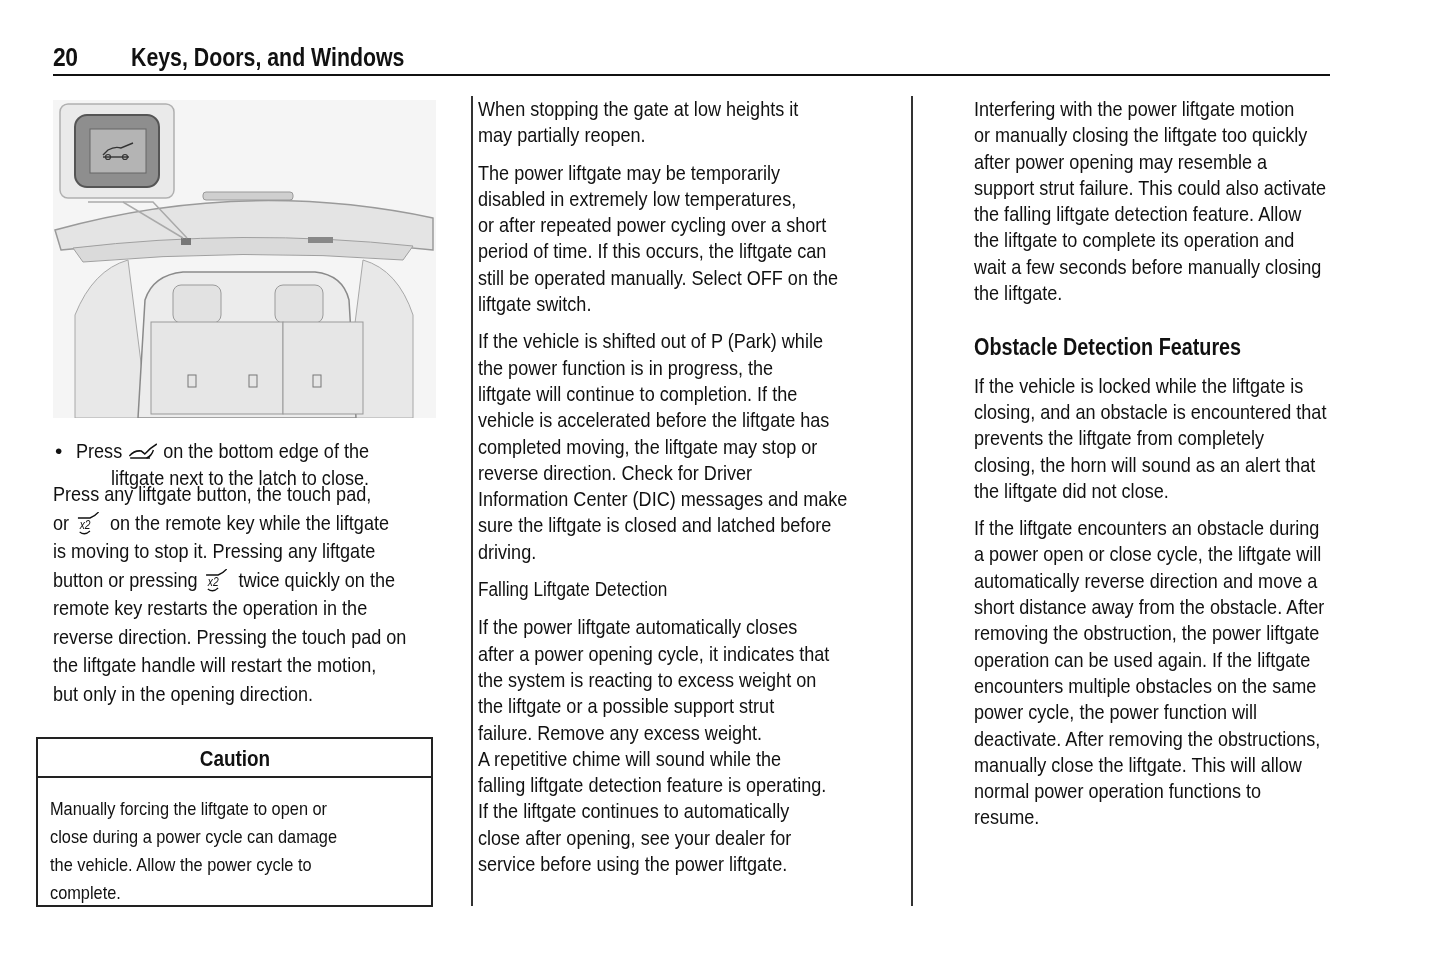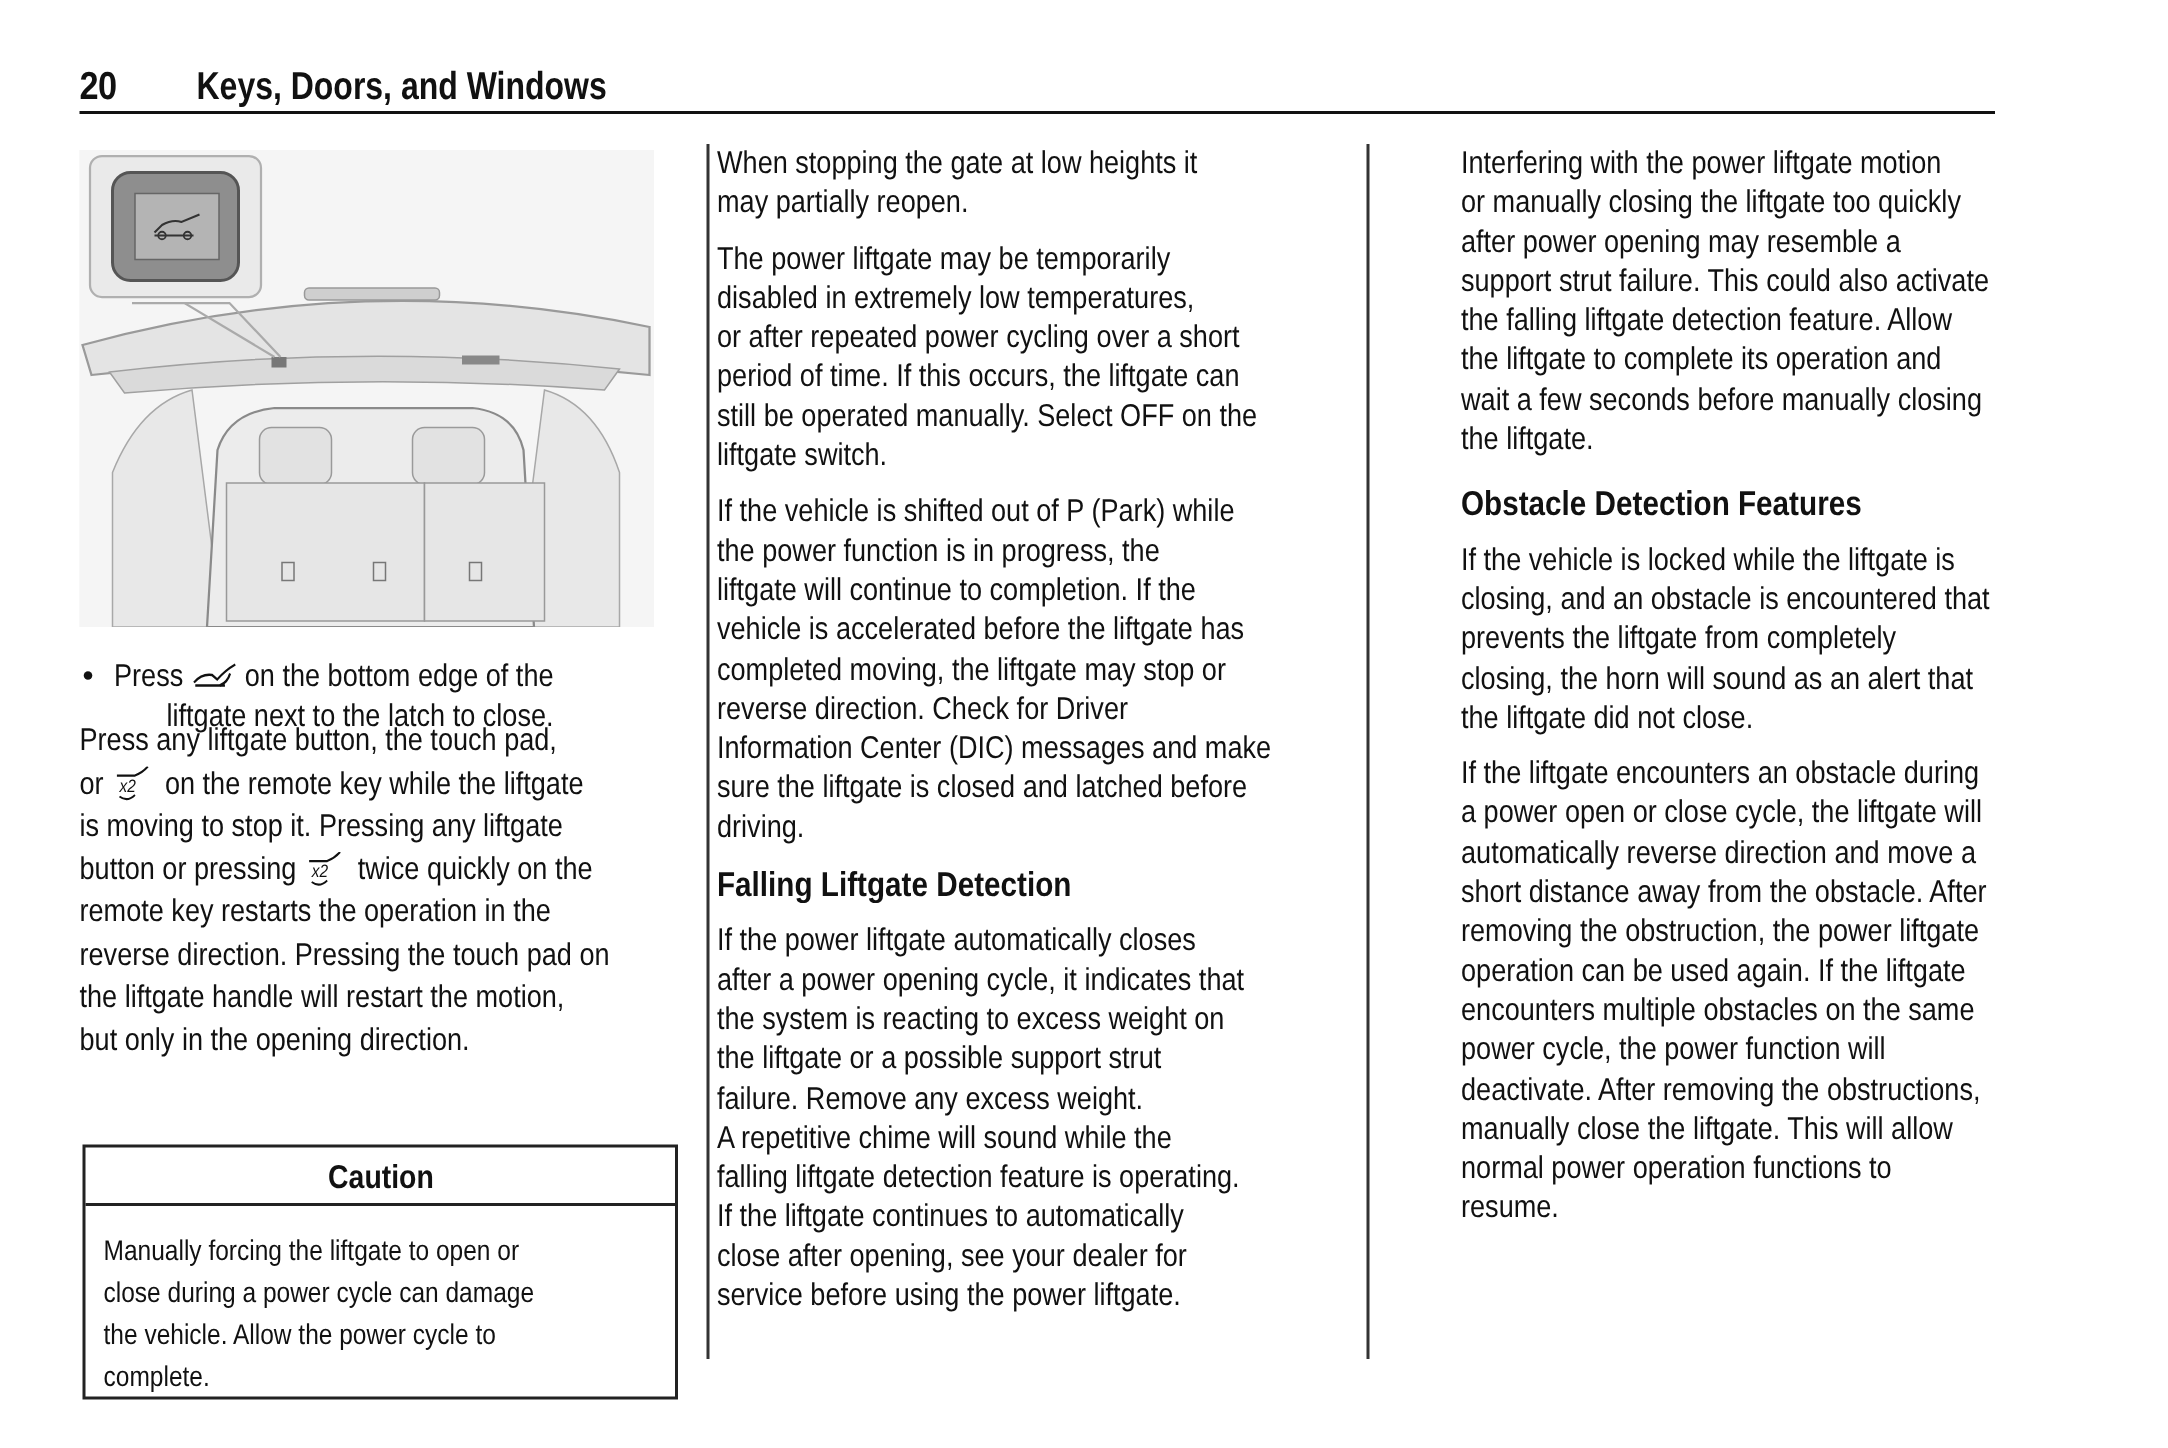--- a/index.html
+++ b/index.html
@@ -14,25 +14,25 @@
   .col2 { left: 478px; width: 400px; }
   .col3 { left: 974px; width: 400px; }
   .divider { position: absolute; width: 2px; background: #333; }
   .div1 { left: 471px; top: 96px; height: 810px; }
   .div2 { left: 911px; top: 96px; height: 810px; }
   .figure { position: absolute; left: 53px; top: 100px; width: 383px; height: 318px; background: #f4f4f4; overflow: hidden; }
   .bullet { position: absolute; left: 53px; top: 437px; width: 395px; font-size: 21px; line-height: 27px; }
   .bullet .dot { position: absolute; left: 2px; top: 0; }
   .bullet .btxt { position: absolute; left: 23px; text-align: right; }
   .para1 { position: absolute; left: 53px; top: 480px; font-size: 21px; line-height: 28.5px; }
-  .caution { position: absolute; left: 55px; top: 737px; width: 393px; height: 166px; border: 2px solid #222; margin-top: 26px; }
+  .caution { position: absolute; left: 36px; top: 737px; width: 393px; height: 166px; border: 2px solid #222; }
   .caution-title { height: 37px; border-bottom: 2px solid #222; text-align: center; font-weight: bold; font-size: 22px; line-height: 40px; }
   .caution-title span { display: inline-block; transform: scaleX(0.86); }
   .caution-body { padding: 17px 12px; font-size: 19px; line-height: 28px; }
-  .subhead { font-weight: bold; font-size: 23px; }
+  .subhead { font-weight: normal; font-size: 20px; }
   .subhead2 { font-weight: bold; font-size: 23px; }
   .icon-inline { display: inline-block; vertical-align: middle; }
 </style>
 </head>
 <body>
 
 <div class="header">
   <span class="page-num">20</span>
   <span class="section-title">Keys, Doors, and Windows</span>
 </div>
@@ -174,21 +174,21 @@
   <p>
     <span class="txt">Interfering with the power liftgate motion</span><br>
     <span class="txt">or manually closing the liftgate too quickly</span><br>
     <span class="txt">after power opening may resemble a</span><br>
     <span class="txt">support strut failure. This could also activate</span><br>
     <span class="txt">the falling liftgate detection feature. Allow</span><br>
     <span class="txt">the liftgate to complete its operation and</span><br>
     <span class="txt">wait a few seconds before manually closing</span><br>
     <span class="txt">the liftgate.</span>
   </p>
-  <p class="subhead2" style="margin-top:16px;margin-bottom:12px;">
+  <p class="subhead2" style="margin-top:28px;margin-bottom:12px;">
     <span class="txt">Obstacle Detection Features</span>
   </p>
   <p>
     <span class="txt">If the vehicle is locked while the liftgate is</span><br>
     <span class="txt">closing, and an obstacle is encountered that</span><br>
     <span class="txt">prevents the liftgate from completely</span><br>
     <span class="txt">closing, the horn will sound as an alert that</span><br>
     <span class="txt">the liftgate did not close.</span>
   </p>
   <p>

